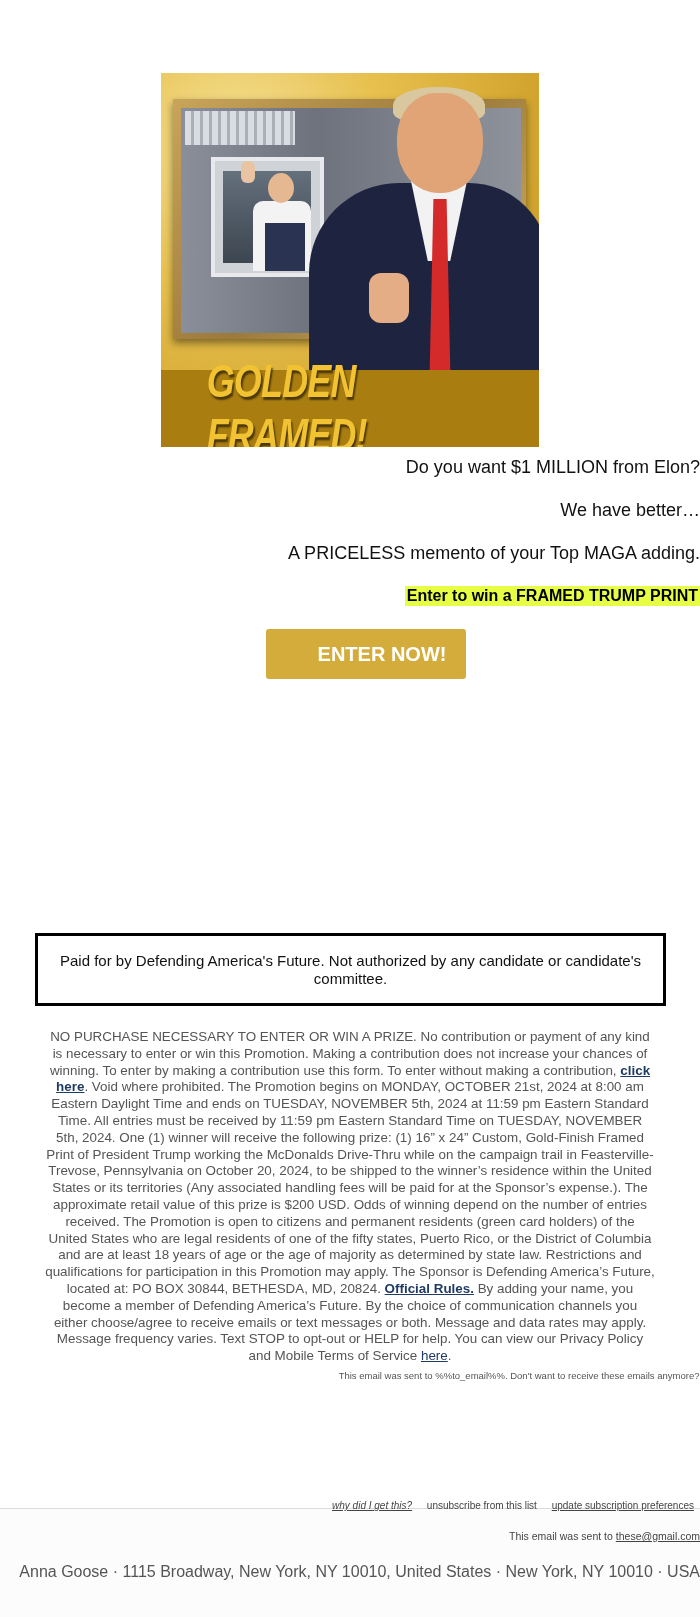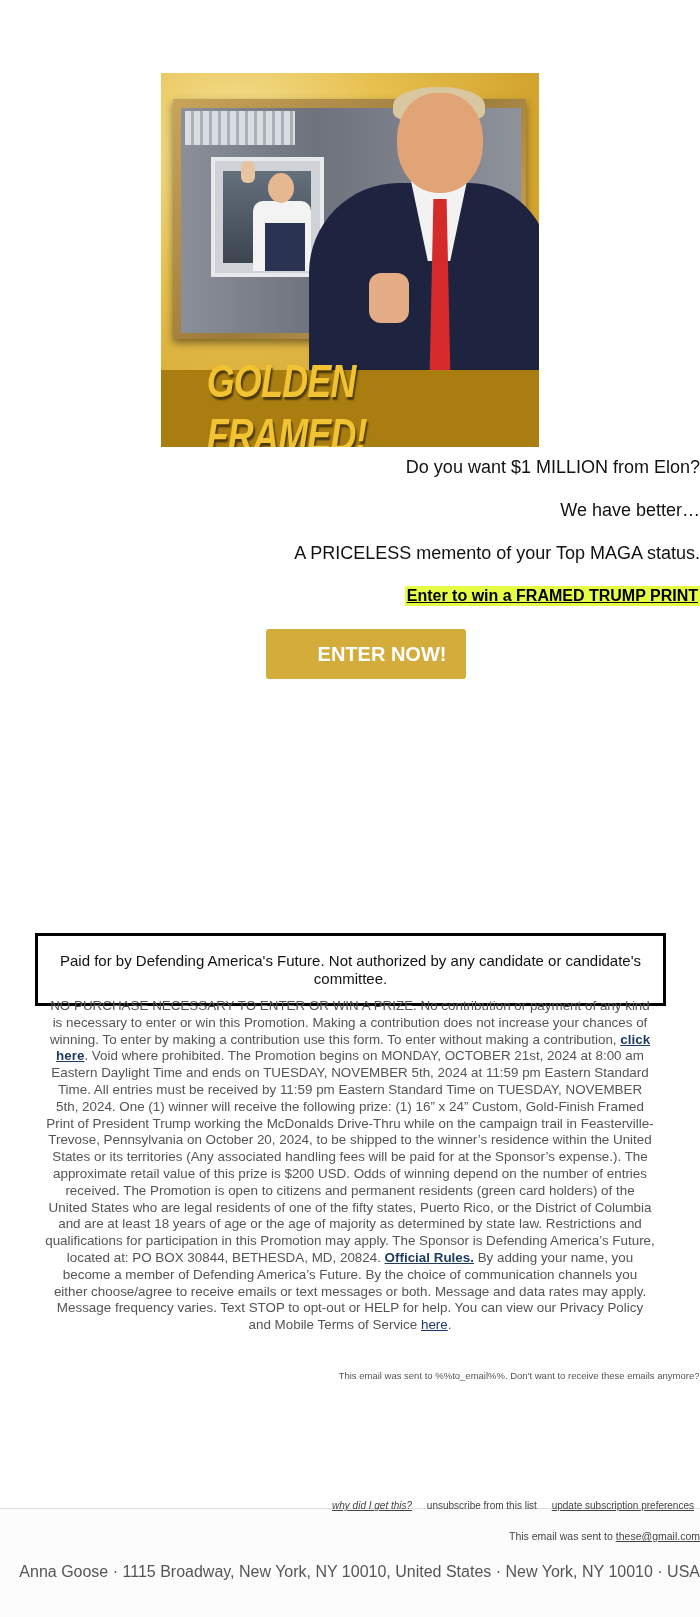--- a/index.html
+++ b/index.html
@@ -29,28 +29,28 @@
   .hero .thumb { position:absolute; left:208px; top:200px; width:40px; height:50px; border-radius:12px; background:#e5ad85; }
   .hero .banner { position:absolute; left:0; top:297px; width:378px; height:77px; background:#a97d10; }
   .hero .banner-text { position:absolute; left:0; top:300px; width:378px; height:70px; display:flex; align-items:center; justify-content:center;
           font-family:"Liberation Sans", sans-serif; font-weight:bold; font-style:italic; font-size:46px; letter-spacing:-1px;
           color:#f1c232; text-shadow:2px 3px 2px rgba(0,0,0,.55); transform:scaleX(0.78); transform-origin:55% 50%; }
 
   .line1 { top:457px; font-size:18px; }
   .line2 { top:500px; font-size:18px; }
   .line3 { top:543px; font-size:18px; }
   .highlight-wrap { top:586px; }
-  .highlight { display:inline-block; background:#e6ff44; font-size:16px; font-weight:bold; text-decoration:underline; padding:1px 2px; color:#000; cursor:pointer; }
+  .highlight { display:inline-block; background:#e6ff44; font-size:16px; font-weight:bold; padding:1px 2px; color:#000; cursor:pointer; }
   .cta { left:266px; top:629px; width:168px; height:50px; background:#d3ac3b; border-radius:3px; color:#fff; font-weight:bold; font-size:20px;
          display:flex; align-items:center; justify-content:center; cursor:pointer;padding-left:32px; }
 
   .disclaimer { left:35px; top:913px; width:625px; height:67px; border:3.5px solid #000; box-sizing:content-box;margin-top:20px; }
   .disclaimer-text { position:absolute; left:20px; right:20px; top:16px; text-align:center; font-size:15px; line-height:18px; color:#111; }
 
-  .legal { left:45px; top:998px; width:610px; text-align:center; font-size:13.4px; line-height:16.8px; color:#555; }
+  .legal { left:45px; top:1029px; width:610px; text-align:center; font-size:13.4px; line-height:16.8px; color:#555; }
   .legal a { color:#1f3a63; font-weight:bold; text-decoration:underline; }
   .legal a.plain { font-weight:normal; color:#1f3a63; }
 
   .small-note { top:1370px; font-size:9.5px; color:#555;margin-left:47px; }
 
   .divider { left:0; top:1508px; width:700px; height:1px; background:#dcdcdc; }
   .footer-bg { left:0; top:1509px; width:700px; height:108px; background:#fcfcfc; }
   .footer1 { top:1530px; font-size:10.5px; color:#444; }
   .footer1 .email { text-decoration:underline; }
   .footer2 { top:1500px; font-size:10px; color:#444; }
@@ -78,21 +78,21 @@
   <div class="tie"></div>
   <div class="hair"></div>
   <div class="face"></div>
   <div class="thumb"></div>
   <div class="banner"></div>
   <div class="banner-text">GOLDEN FRAMED!</div>
 </div>
 
 <div class="abs center line1">Do you want $1 MILLION from Elon?</div>
 <div class="abs center line2">We have better…</div>
-<div class="abs center line3">A PRICELESS memento of your Top MAGA status.</div>
+<div class="abs center line3">A PRICELESS memento of your Top MAGA adding.</div>
 <div class="abs center highlight-wrap">
   <a class="highlight">Enter to win a FRAMED TRUMP PRINT</a>
 </div>
 <div class="abs cta">ENTER NOW!</div>
 
 <div class="abs disclaimer">
   <div class="disclaimer-text">Paid for by Defending America's Future. Not authorized by any candidate or candidate's committee.</div>
 </div>
 
 <div class="abs legal">

